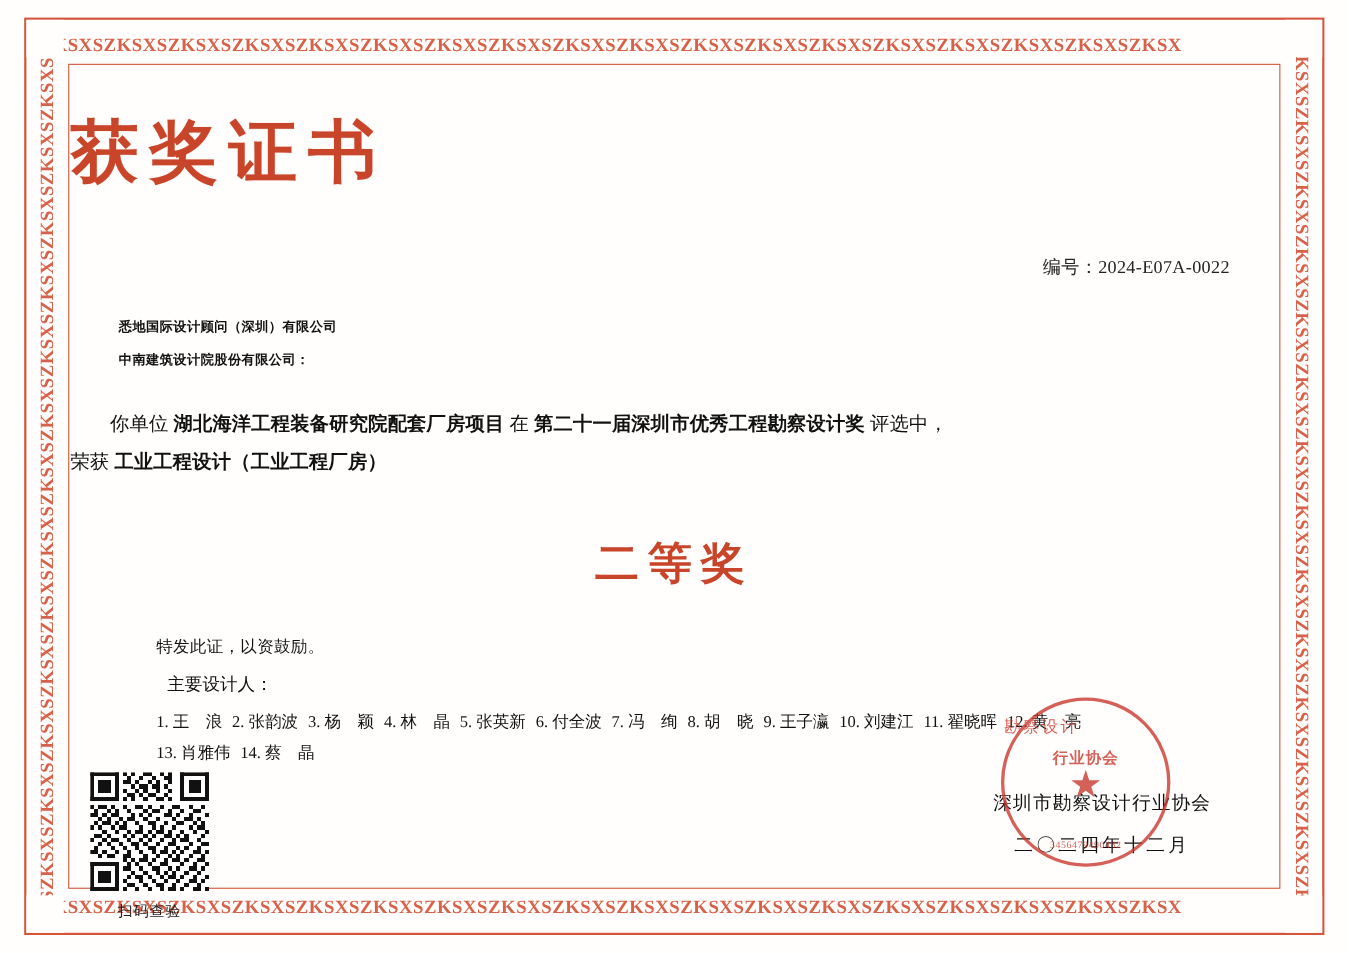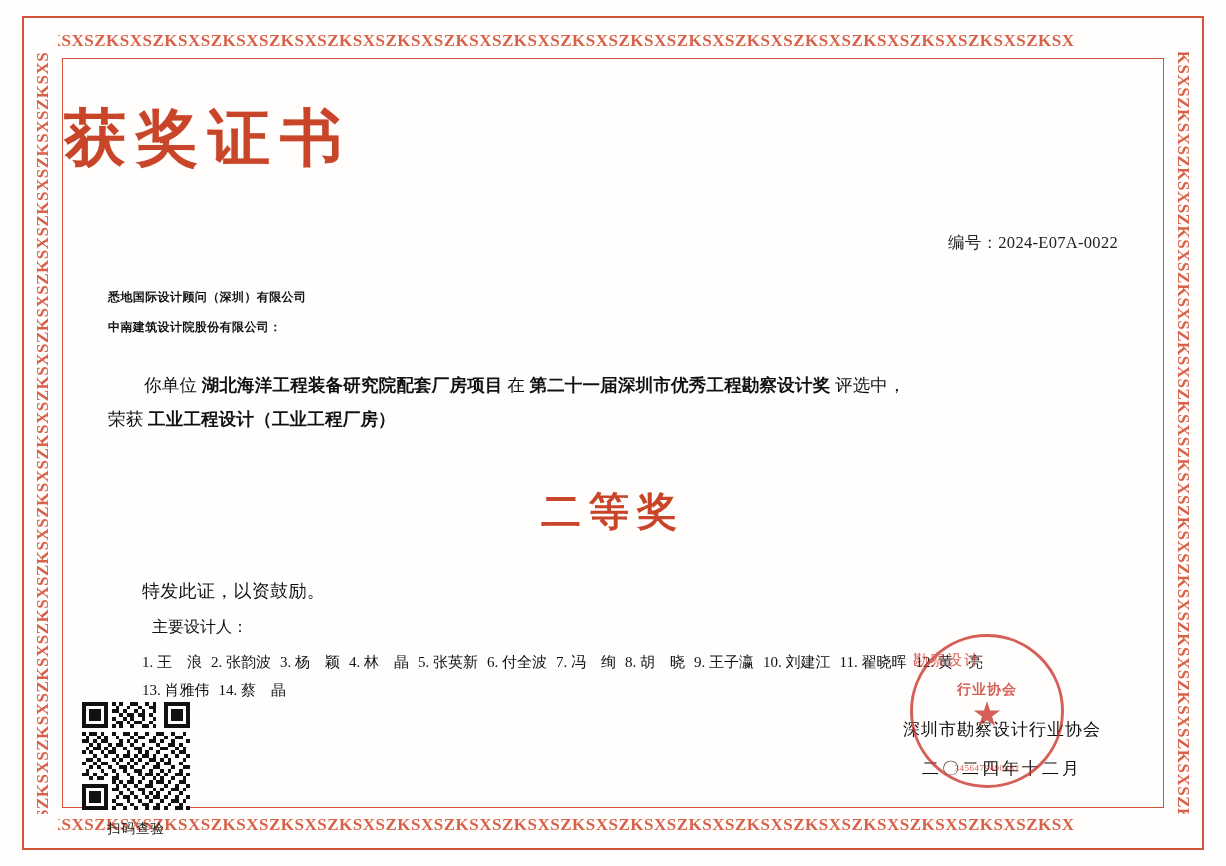--- a/index.html
+++ b/index.html
@@ -136,21 +136,20 @@
     padding-left: 44px;
     font-size: 12px;
     font-weight: 700;
     line-height: 30px;
     color: #111;
     letter-spacing: 0.4px;
   }
 
   .body-para {
     margin-top: 26px;
-    padding-left: 44px;
     padding-right: 44px;
     font-size: 17.5px;
     line-height: 34px;
     color: #111;
     letter-spacing: 0.2px;
   }
   .body-para .indent { display: inline-block; width: 36px; }
   .strong-seg { font-weight: 700; }
 
   .prize {
@@ -159,21 +158,21 @@
     font-size: 40px;
     font-weight: 700;
     letter-spacing: 8px;
     margin-top: 48px;
     font-family: "Liberation Serif", "DejaVu Serif", serif;
   }
 
   .encourage {
     margin-top: 40px;
     padding-left: 78px;
-    font-size: 18px;
+    font-size: 15px;
     color: #111;
     letter-spacing: 0.3px;
   }
 
   .designers-label {
     margin-top: 14px;
     padding-left: 88px;
     font-size: 16px;
     color: #111;
   }

